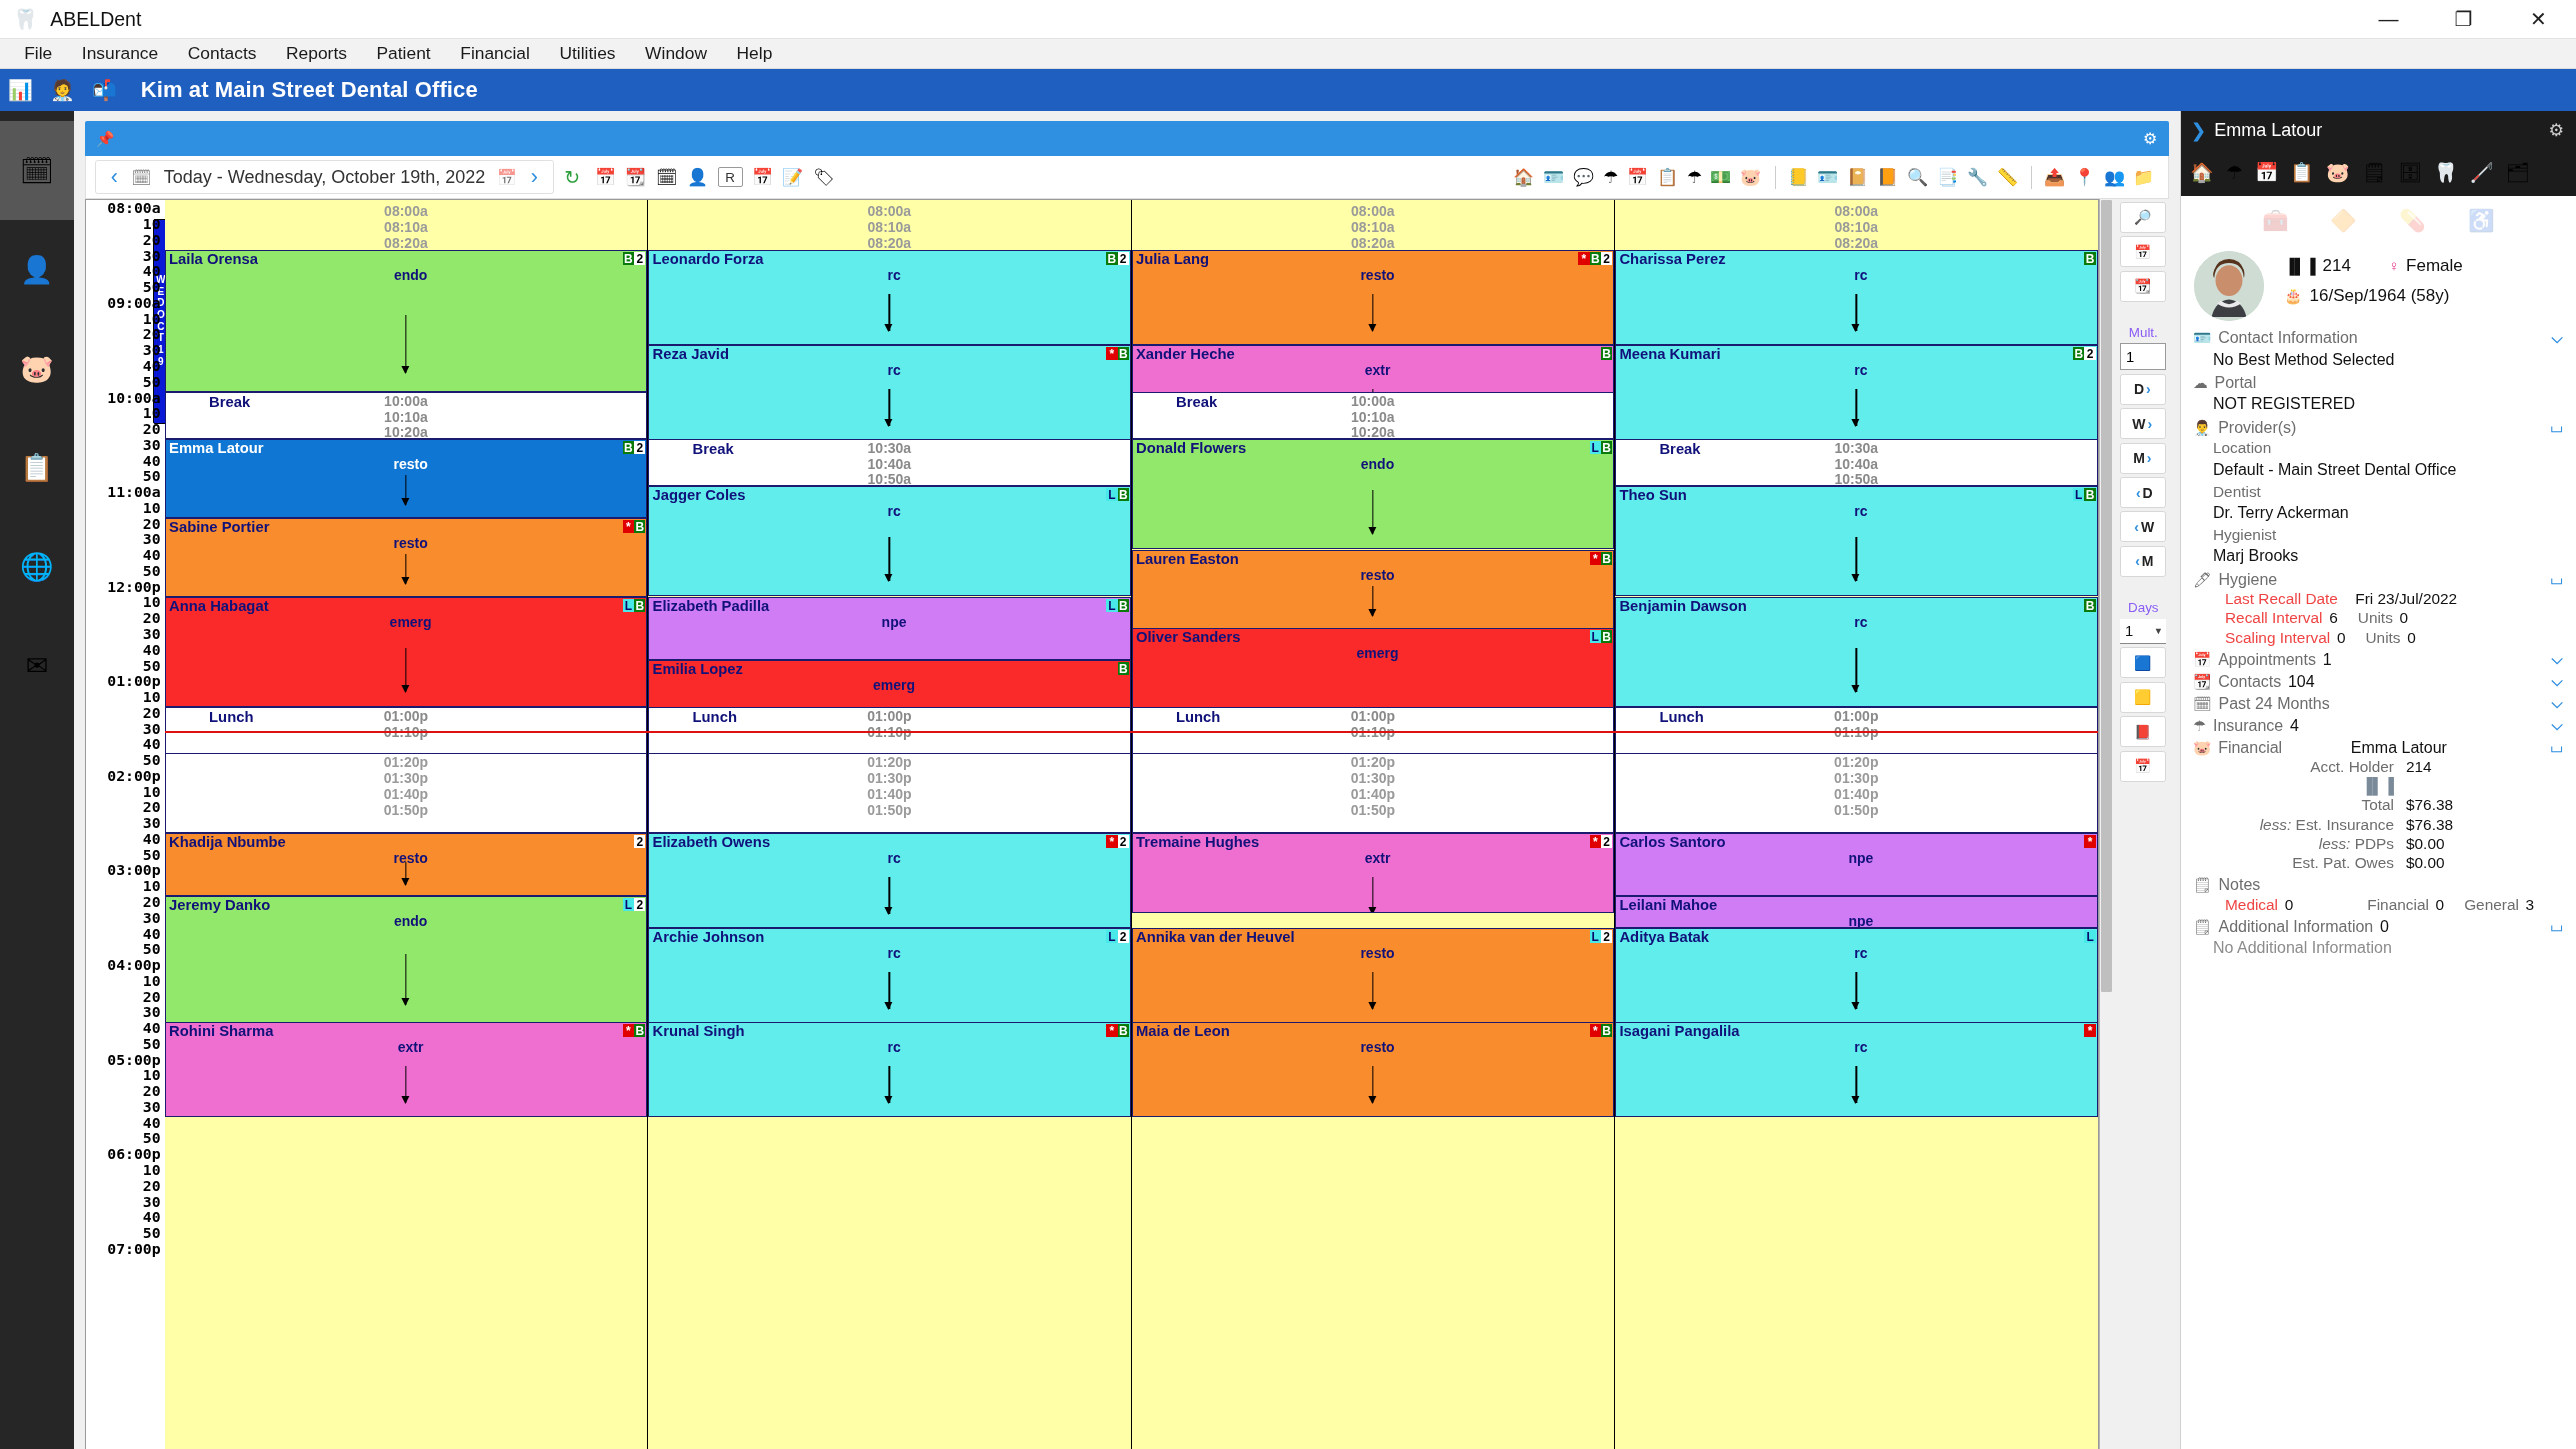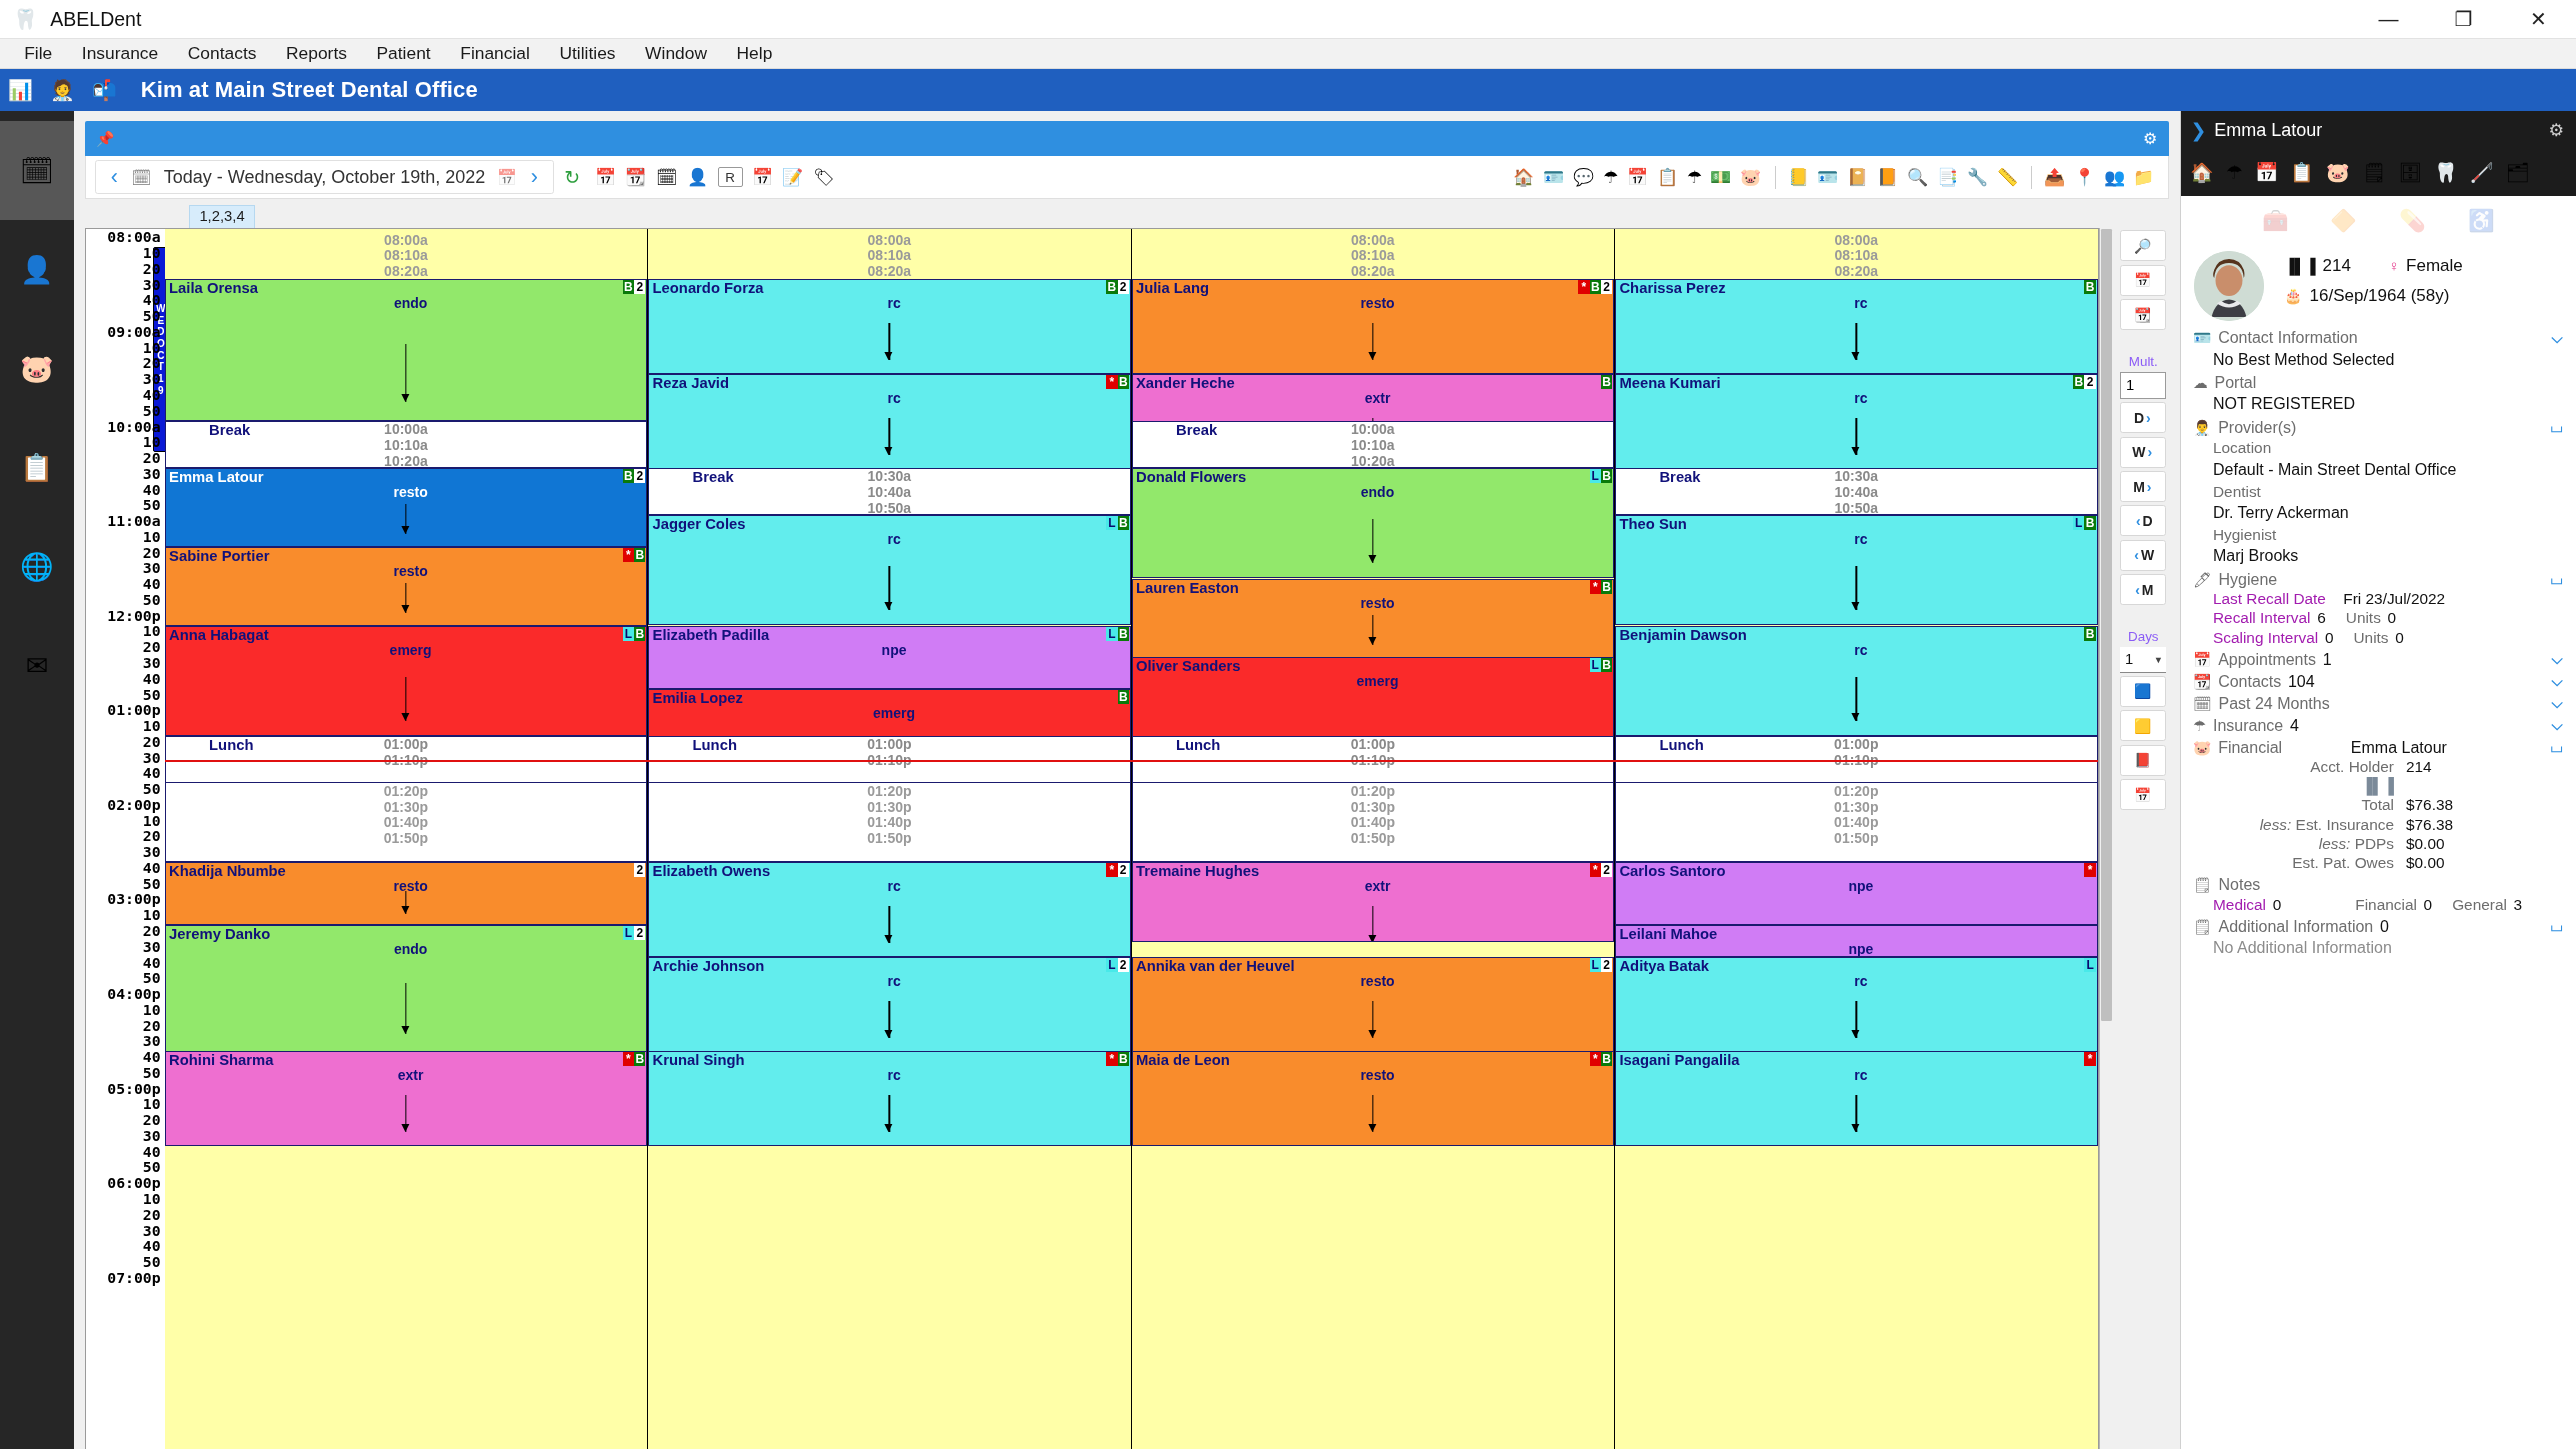--- a/index.html
+++ b/index.html
@@ -161,21 +161,21 @@
   .idrow .ic { font-size:14.8px; }
 
   .sec { padding:2px 0 2px 12px; }
   .sechead { display:flex; align-items:center; font-size:16px; color:#6d6d6d; gap:6.7px; }
   .sechead .ic { font-size:14.8px; }
   .sechead .cnt { color:#111; }
   .sechead .car { margin-left:auto; margin-right:13.4px; color:#2f8fe0; font-size:14.8px; font-weight:bold; }
   .secline { font-size:16px; color:#111; padding:3.4px 0 1.3px 20px; }
   .seclbl { font-size:15.4px; color:#6d6d6d; padding:2.7px 0 0 20px; }
   .kvrow { display:flex; font-size:15.4px; padding:1.3px 0 0 20px; align-items:baseline; }
-  .kvrow .k { color:#a21caf; } .kvrow .v { color:#111; margin-left:6.7px; }
+  .kvrow .k { color:#ef4444;margin-left:12px; } .kvrow .v { color:#111; margin-left:6.7px; }
   .kvrow .k2 { color:#6d6d6d; margin-left:20px; } .kvrow .v2 { color:#111; margin-left:6.7px; }
   .finrow { display:flex; font-size:15.4px; padding:1.3px 0 0 0; }
   .finrow .fk { width:201px; text-align:right; color:#6d6d6d; }
   .finrow .fk i { font-style:italic; }
   .finrow .fv { margin-left:12px; color:#111; }
 </style>
 </head>
 <body>
 
 <div class="titlebar">
@@ -264,23 +264,20 @@
         <span class="ni">🔧</span>
         <span class="ni">📏</span>
         <span class="sep"></span>
         <span class="ni">📤</span>
         <span class="ni">📍</span>
         <span class="ni">👥</span>
         <span class="ni">📁</span>
       </div>
     </div>
 
-    <div class="tabstrip">
-      <span class="tabchip">1,2,3,4</span>
-    </div>
 
     <div class="gridwrap">
       <div class="gridbox">
         <div class="gridbody">
           <div class="timecol" id="timecol">
             <div class="daystrip" id="daystrip" style="top: 18.4px; height: 205px;">
                 <span>WEDOCT19</span>
               </div>
           <div class="tlabel" style="top: 1.3px;">08:00a</div>
               <div class="tlabel" style="top: 17px;">10</div>

